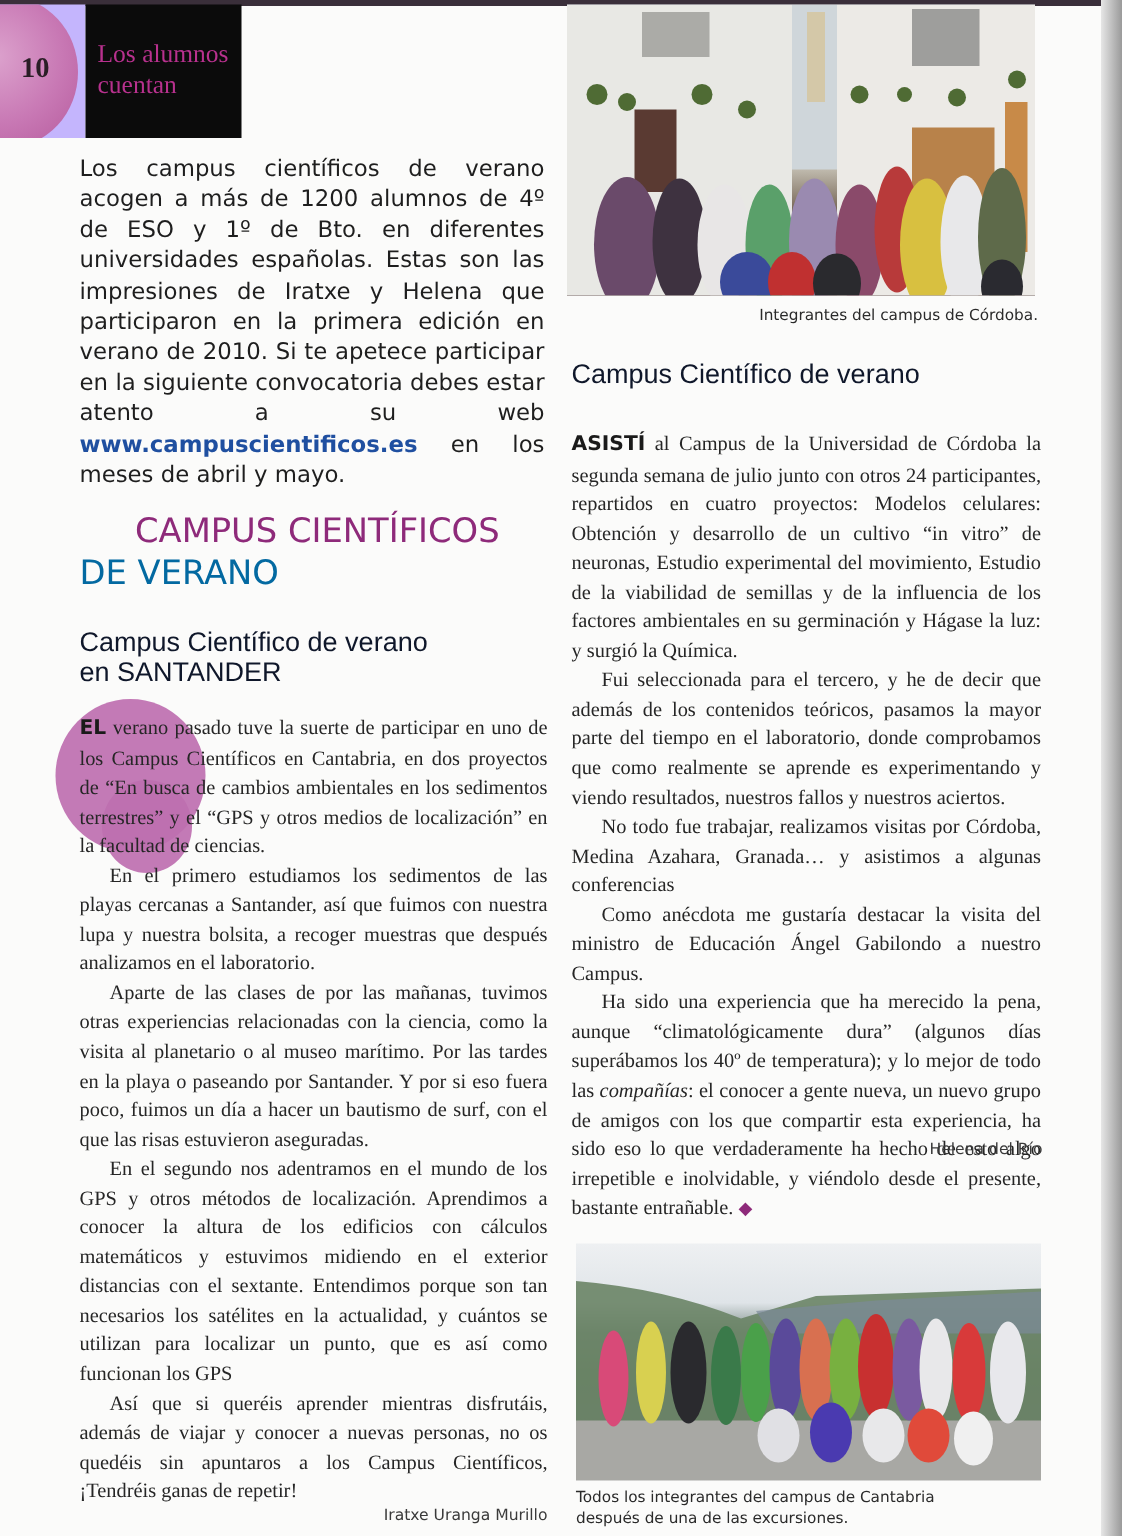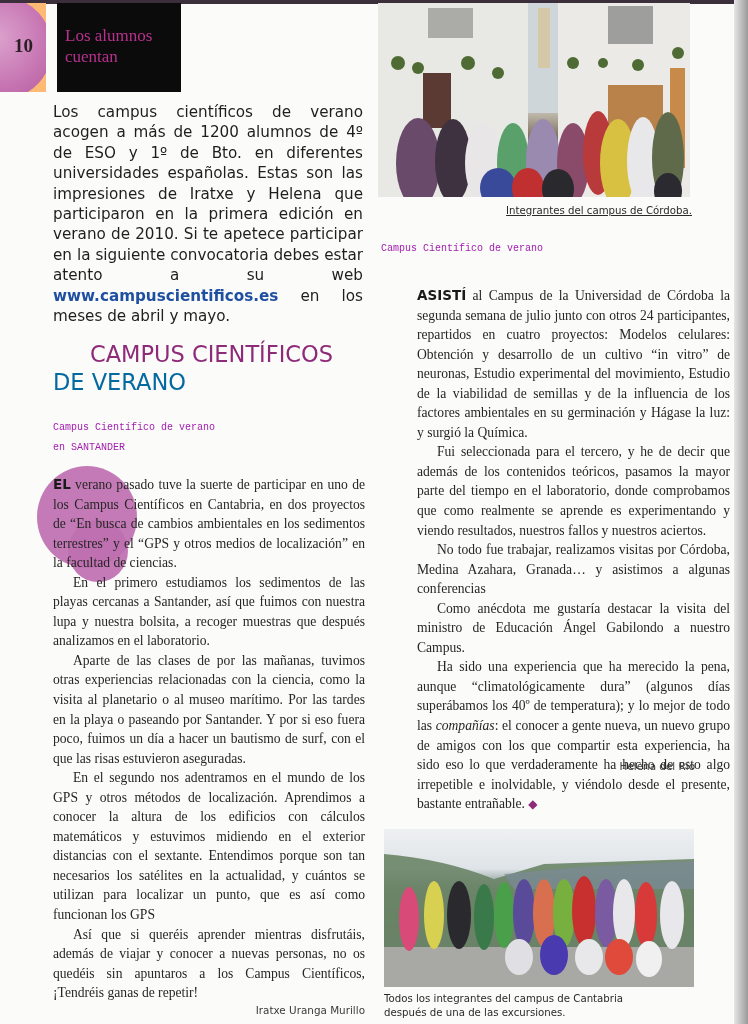--- a/index.html
+++ b/index.html
@@ -12,33 +12,33 @@
   
   .page-edge {
     position:absolute; right:0; top:0; width:14px; height:1024px;
     background:linear-gradient(to right,#e6e6e6,#b8b8b8 60%,#9a9a9a);
   }
   .top-rule {
     position:absolute; left:0; top:0; width:734px; height:4px; background:#3a2f3a;
   }
   
   .hdr-mag {
-    position:absolute; left:0; top:3px; width:46px; height:89px;
-    background:#fdba74; overflow:hidden;
+    position:absolute; left:0; top:3px; width:57px; height:89px;
+    background:#c4b5fd; overflow:hidden;
   }
   .hdr-mag .circle {
     position:absolute; left:-40px; top:-5px; width:92px; height:100px; border-radius:50%;
     background:radial-gradient(circle at 40% 40%, #dca2cd 0%, #c878b4 55%, #b55a9c 100%);
   }
   .hdr-mag .pnum {
     position:absolute; left:14px; top:32px; font-size:19px; color:#2a1e26;
     font-family:"Liberation Serif", serif; font-weight:bold;
   }
   .hdr-black {
-    position:absolute; left:57px; top:3px; width:124px; height:89px; background:#0b0b0b;
+    position:absolute; left:57px; top:3px; width:104px; height:89px; background:#0b0b0b;
   }
   .hdr-black .sec {
     position:absolute; left:8px; top:22px; width:112px;
     color:#b8318e; font-size:17px; line-height:21px; font-family:"Liberation Serif", serif;
   }
 
   .intro {
     position:absolute; left:53px; top:102px; width:310px;
     font-family:"DejaVu Sans", sans-serif; font-size:15.2px; line-height:20.4px;
     color:#1e1e1e; text-align:justify;
@@ -46,22 +46,22 @@
   .intro .link { color:#1f4fa0; font-weight:bold; }
 
   .main-title {
     position:absolute; left:53px; top:340px; width:320px;
     font-family:"DejaVu Sans", sans-serif; font-size:22.5px; line-height:28px;
   }
   .main-title .l1 { color:#8e2a7a; display:block;margin-left:37px; }
   .main-title .l2 { color:#0369a1; display:block; }
 
   .subhead {
-    position:absolute; font-family:Liberation Mono, monospace;
-    font-size:10px; line-height:20px; color:#a21caf;
+    position:absolute; font-family:Liberation Sans, sans-serif;
+    font-size:18px; line-height:20px; color:#0f172a;
   }
   .subhead span { display:block; }
 
   .blob1 {
     position:absolute; left:37px; top:466px; width:100px; height:102px; border-radius:50%;
     background:#be6fb0; opacity:0.92;
   }
   .blob2 {
     position:absolute; left:68px; top:520px; width:60px; height:62px; border-radius:50%;
     background:#be6fb0; opacity:0.92;
@@ -171,27 +171,27 @@
       <ellipse cx="240" cy="160" rx="18" ry="44" fill="#d8c040"></ellipse>
       <ellipse cx="265" cy="158" rx="16" ry="44" fill="#e8e8ea"></ellipse>
       <ellipse cx="290" cy="155" rx="16" ry="46" fill="#5e6a4a"></ellipse>
       <ellipse cx="120" cy="185" rx="18" ry="20" fill="#3a4a9a"></ellipse>
       <ellipse cx="150" cy="185" rx="16" ry="20" fill="#c03030"></ellipse>
       <ellipse cx="180" cy="186" rx="16" ry="20" fill="#2a2a2e"></ellipse>
       <ellipse cx="290" cy="188" rx="14" ry="18" fill="#2a2a30"></ellipse>
     </g>
   </svg>
 </div>
-<div class="caption" style="left:380px; top:204px; width:312px; text-align:right;text-decoration:underline;">Integrantes del campus de Córdoba.</div>
+<div class="caption" style="left:380px; top:204px; width:312px; text-align:right;">Integrantes del campus de Córdoba.</div>
 
 <div class="subhead" style="left:381px; top:239px;">
   <span>Campus Científico de verano</span>
 </div>
 
-<div class="body-col" style="left:381px; top:286px; width:313px;margin-left:36px;">
+<div class="body-col" style="left:381px; top:286px; width:313px;">
   <p class="first"><span class="dropcap">ASISTÍ</span><span> al Campus de la Universidad de Córdoba la segunda semana de julio junto con otros 24 participantes, repartidos en cuatro proyectos: Modelos celulares: Obtención y desarrollo de un cultivo “in vitro” de neuronas, Estudio experimental del movimiento, Estudio de la viabilidad de semillas y de la influencia de los factores ambientales en su germinación y Hágase la luz: y surgió la Química.</span></p>
   <p>Fui seleccionada para el tercero, y he de decir que además de los contenidos teóricos, pasamos la mayor parte del tiempo en el laboratorio, donde comprobamos que como realmente se aprende es experimentando y viendo resultados, nuestros fallos y nuestros aciertos.</p>
   <p>No todo fue trabajar, realizamos visitas por Córdoba, Medina Azahara, Granada… y asistimos a algunas conferencias</p>
   <p>Como anécdota me gustaría destacar la visita del ministro de Educación Ángel Gabilondo a nuestro Campus.</p>
   <p><span>Ha sido una experiencia que ha merecido la pena, aunque “climatológicamente dura” (algunos días superábamos los 40º de temperatura); y lo mejor de todo las </span><em>compañías</em><span>: el conocer a gente nueva, un nuevo grupo de amigos con los que compartir esta experiencia, ha sido eso lo que verdaderamente ha hecho de esto algo irrepetible e inolvidable, y viéndolo desde el presente, bastante entrañable. </span><span class="diamond">◆</span></p>
 </div>
 <div class="sig" style="left:530px; top:760px; width:165px;">Helena del Río</div>
 
 <div class="photo photo-cantabria" title="Group photo of students with mountains in the background">
   <svg width="310" height="158" viewBox="0 0 310 158">

